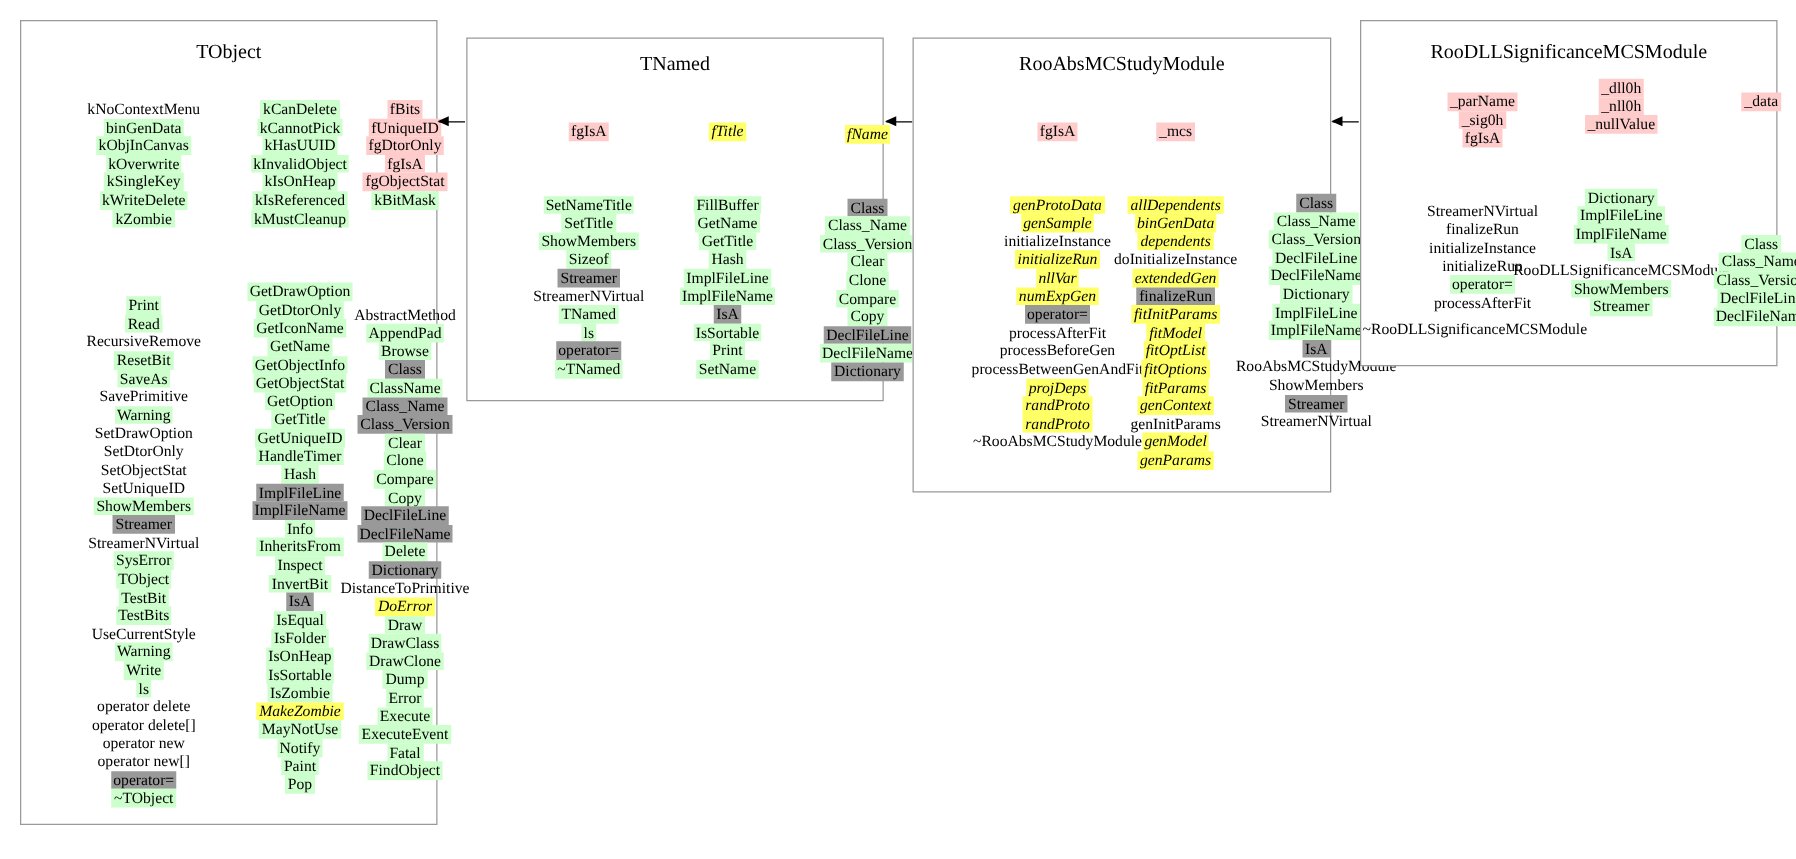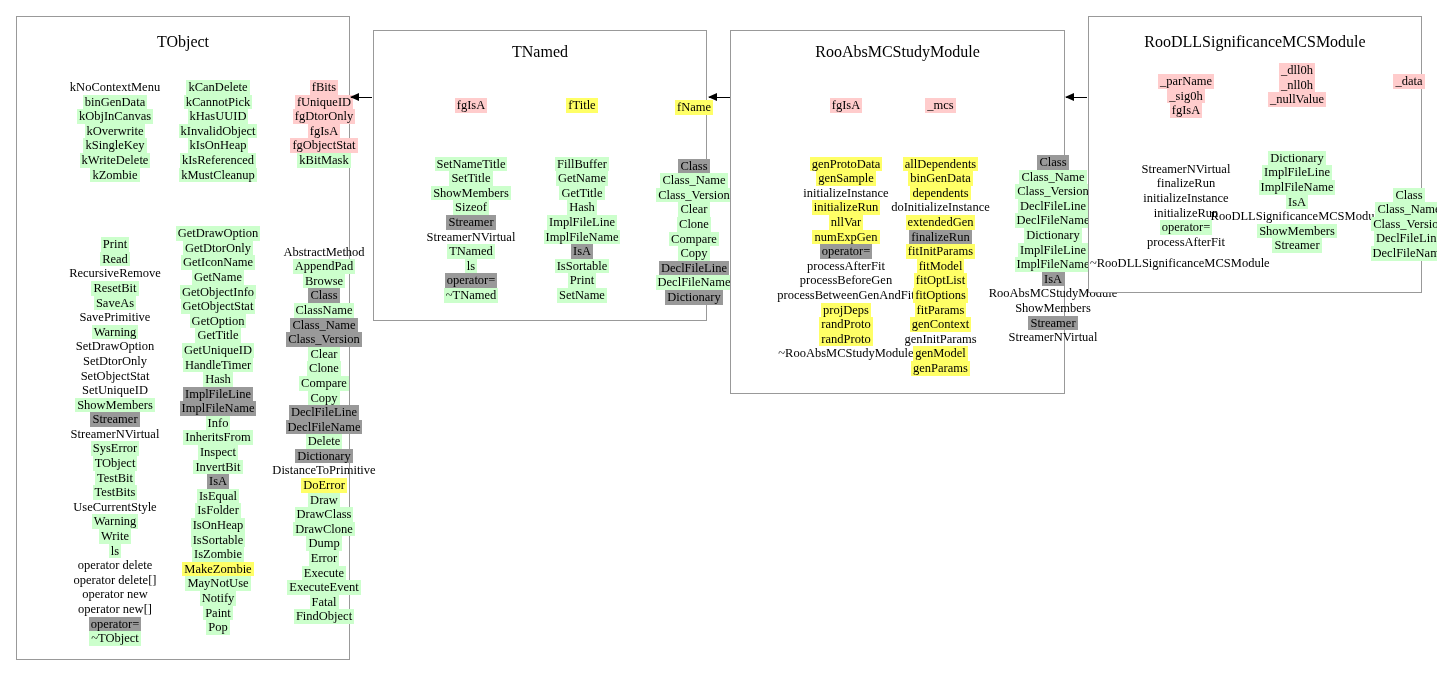--- a/index.html
+++ b/index.html
@@ -2,21 +2,21 @@
 <html><head>
 <meta charset="utf-8">
 <style>
   html,body{margin:0;padding:0;background:#ffffff;}
   body{font-family:"Liberation Serif", serif; width:1437px; height:687px; position:relative; overflow:hidden;}
   .box{position:absolute;border:1px solid #999;background:#ffffff;box-sizing:border-box;}
   .box-title{position:absolute;left:0;right:0;text-align:center;font-size:16px;color:#000;}
   .col{position:absolute;display:flex;flex-direction:column;align-items:center;padding-left:43px;}
   .item{font-size:12.5px;line-height:14.6px;color:#000;text-align:center;white-space:nowrap;padding:0 2px;}
   .m-green{background:#ccffcc;}
-  .m-yellow{background:#ffff66;}
+  .m-yellow{background:#ffff66;font-style:italic;}
   .m-gray{background:#999999;}
   .m-pink{background:#ffcccc;}
   .m-none{background:transparent;}
   .gap{height:11px;}
   .arrow{position:absolute;height:1px;background:#000;}
   .arrow:after{content:"";position:absolute;left:-1px;top:-4px;width:0;height:0;border-top:4.5px solid transparent;border-bottom:4.5px solid transparent;border-right:9px solid #000;}
   .long-label{font-size:12.5px;color:#000;position:absolute;white-space:nowrap;}
 </style>
 </head>
 <body>
@@ -59,21 +59,21 @@
   <div class="item m-green">Warning</div>
   <div class="item m-green">Write</div>
   <div class="item m-green">ls</div>
   <div class="item m-none">operator delete</div>
   <div class="item m-none">operator delete[]</div>
   <div class="item m-none">operator new</div>
   <div class="item m-none">operator new[]</div>
   <div class="item m-gray">operator=</div>
   <div class="item m-green">~TObject</div>
 </div>
-<div class="col" style="left:124px;top:80px;width:102px;">
+<div class="col" style="left:146px;top:80px;width:102px;">
   <div class="item m-green">kCanDelete</div>
   <div class="item m-green">kCannotPick</div>
   <div class="item m-green">kHasUUID</div>
   <div class="item m-green">kInvalidObject</div>
   <div class="item m-green">kIsOnHeap</div>
   <div class="item m-green">kIsReferenced</div>
   <div class="item m-green">kMustCleanup</div>
   <div class="gap"></div>
     <div class="gap"></div>
     <div class="gap"></div>

